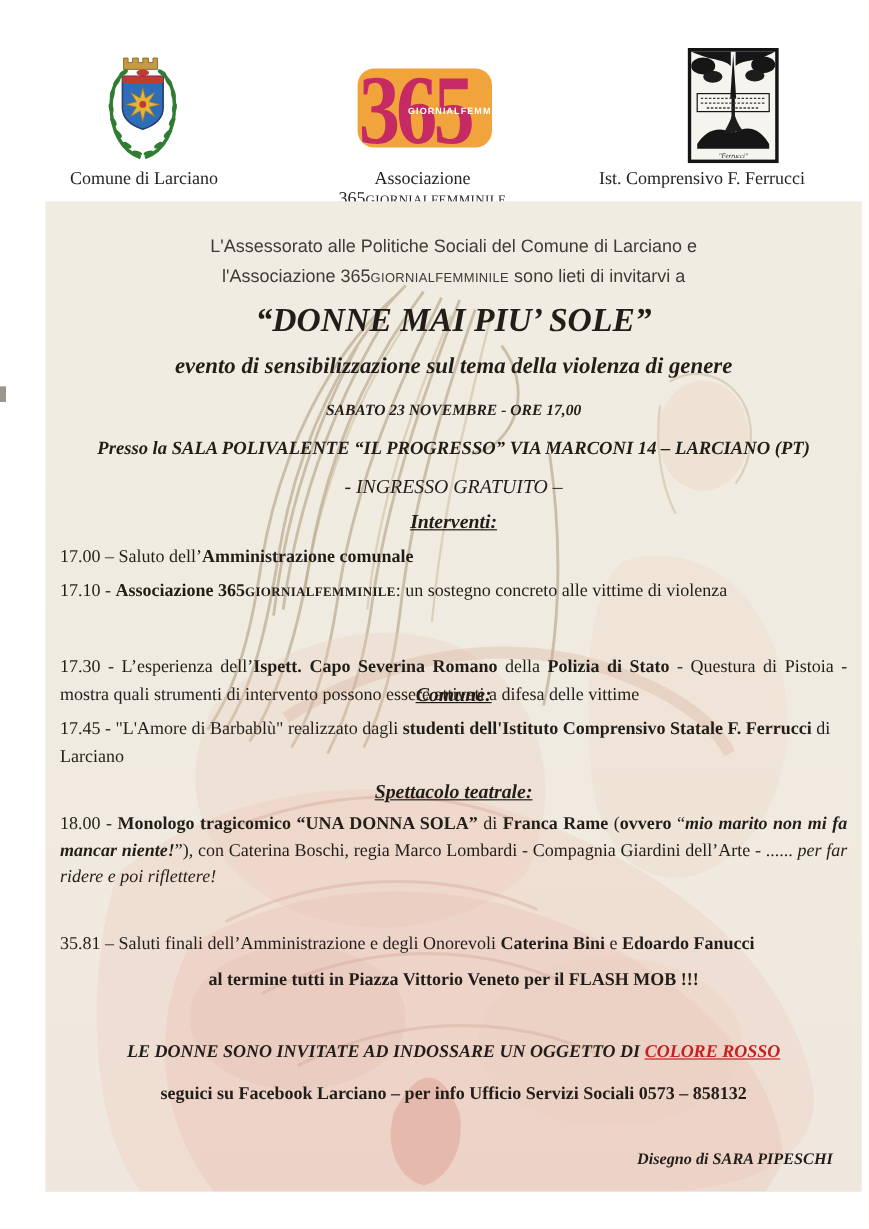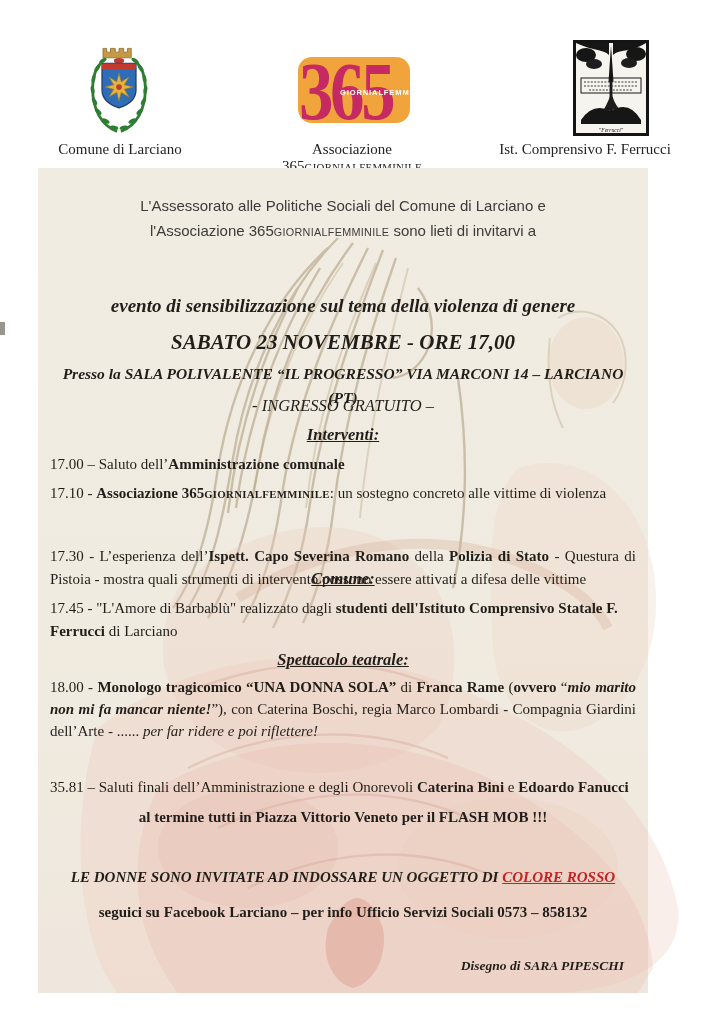--- a/index.html
+++ b/index.html
@@ -20,21 +20,21 @@
   .logo-comune{position:absolute;left:86px;top:38px;width:66px;height:100px;}
   .logo-365{position:absolute;left:298px;top:57px;width:112px;height:66px;background:var(--orange);
             overflow:hidden;border-radius:14px;}
   .logo-365 .num{position:absolute;left:1px;top:-13px;font-family:"Liberation Serif",serif;
                  font-weight:700;font-size:82px;line-height:96px;color:var(--magenta);
                  letter-spacing:-4px;transform:scaleX(.84);transform-origin:left top;}
   .logo-365 .sub{position:absolute;left:42px;top:31px;font-family:"Liberation Sans",sans-serif;
                  font-weight:700;font-size:7.5px;letter-spacing:.9px;color:#fff;}
   .logo-ferrucci{position:absolute;left:573px;top:40px;width:76px;height:96px;}
   
-  .paper{position:absolute;left:38px;top:168px;width:610px;height:825px;background:var(--paper);
+  .paper{position:absolute;left:38px;top:168px;width:680px;height:825px;background:var(--paper);
          background-image:linear-gradient(180deg,#f1ece1 0%,#f0ebe0 55%,#efe7dd 100%);}
   .sketch{position:absolute;left:0;top:0;width:662px;height:825px;z-index:0;}
   .blk{position:absolute;left:12px;right:12px;z-index:2;font-size:15px;line-height:23px;}
   .center{text-align:center;}
   .justify{text-align:justify;}
   .sans{font-family:"Liberation Sans",sans-serif;color:#3c3b39;}
   .heading{font-weight:700;font-style:italic;text-decoration:underline;text-align:center;
            font-size:16.5px;}
   .smudge{position:absolute;left:0;top:322px;width:5px;height:13px;background:#9a968e;z-index:3;}
 </style>
@@ -138,22 +138,23 @@
       <path d="M150,600 C230,560 330,555 410,590"></path>
       <path d="M180,660 C260,620 350,615 430,650"></path>
       <path d="M210,720 C290,680 380,675 460,710"></path>
       <path d="M160,520 C240,490 320,488 390,515"></path>
     </g>
   </svg>
 
   <div class="blk center sans" style="top:26px;">L'Assessorato alle Politiche Sociali del Comune di Larciano e</div>
   <div class="blk center sans" style="top:51px;"><span>l'Associazione 365</span><span class="sc">GIORNIALFEMMINILE</span><span> sono lieti di invitarvi a</span></div>
 
+  <div class="blk center bi" style="top:82px;font-size:28px;line-height:36px;">“DONNE MAI PIU’ SOLE”</div>
   <div class="blk center bi" style="top:124px;font-size:19px;line-height:28px;">evento di sensibilizzazione sul tema della violenza di genere</div>
-  <div class="blk center bi" style="top:161px;font-size:21px;line-height:26px;">SABATO 23 NOVEMBRE - ORE 17,00</div>
+  <div class="blk center bi" style="top:161px;font-size:13px;line-height:26px;">SABATO 23 NOVEMBRE - ORE 17,00</div>
   <div class="blk center bi" style="top:194px;font-size:15.5px;line-height:24px;">Presso la SALA POLIVALENTE “IL PROGRESSO” VIA MARCONI 14  – LARCIANO (PT)</div>
   <div class="blk heading" style="top:255px;">Interventi:</div>
 
   <div class="blk center i" style="top:226px;font-size:16.5px;line-height:24px;">- INGRESSO GRATUITO –</div>
   <div class="blk" style="top:285px;"><span>17.00 – Saluto dell’</span><span class="b">Amministrazione comunale</span></div>
   <div class="blk" style="top:314px;"><span>17.10 - </span><span class="b">Associazione 365</span><span class="b sc">GIORNIALFEMMINILE</span><span>: un sostegno concreto alle vittime di violenza</span></div>
   <div class="blk justify" style="top:345px;margin-top:32px;"><span>17.30 - L’esperienza dell’</span><span class="b">Ispett. Capo Severina Romano</span><span> della </span><span class="b">Polizia di Stato</span><span>  - Questura di Pistoia - mostra quali strumenti di intervento possono essere attivati a difesa delle vittime</span></div>
 
   <div class="blk heading" style="top:399px;">Comune:</div>
   <div class="blk" style="top:429px;"><span>17.45 - "L'Amore di Barbablù" realizzato dagli </span><span class="b">studenti dell'Istituto Comprensivo Statale F. Ferrucci</span><span> di Larciano</span></div>

